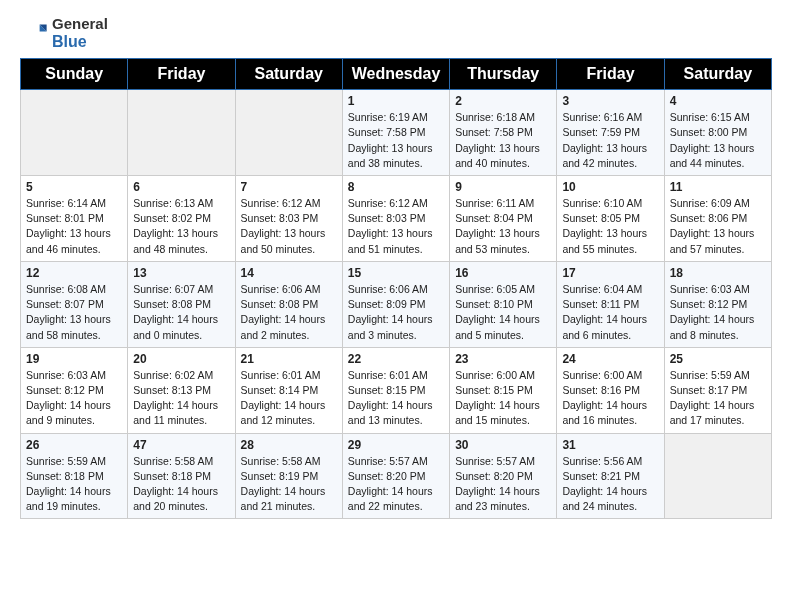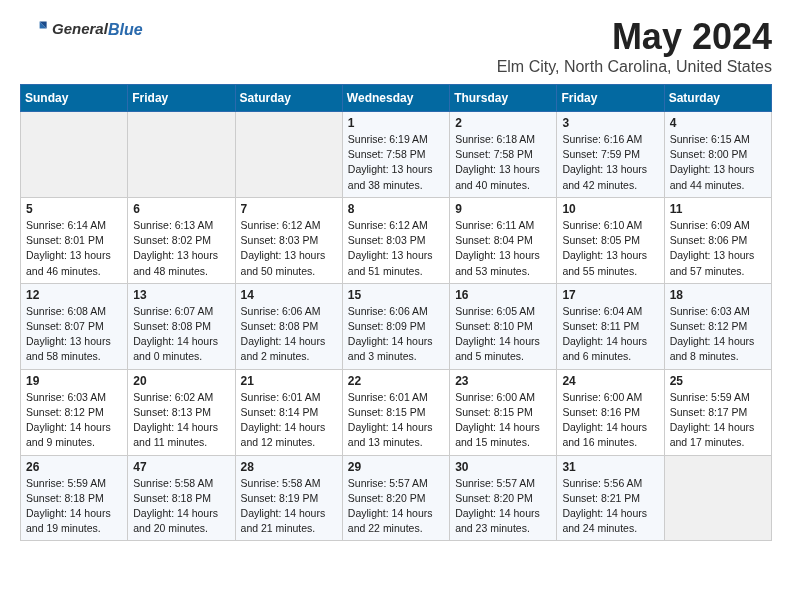--- a/index.html
+++ b/index.html
@@ -16,23 +16,22 @@
       align-items: flex-start;
       margin-bottom: 8px;
     }
     .logo {
       display: flex;
       align-items: center;
       gap: 4px;
     }
     .logo-text {
       display: flex;
-      flex-direction: row;
+      flex-direction: column;
       line-height: 1.1;
-      font-style: italic;
     }
     .logo-general {
       font-size: 15px;
       font-weight: bold;
       color: #333;
     }
     .logo-blue {
       font-size: 16px;
       font-weight: bold;
       color: #2a6aad;
@@ -52,26 +51,26 @@
     .subtitle {
       font-size: 16px;
       color: #444;
     }
     table {
       width: 100%;
       border-collapse: collapse;
       table-layout: fixed;
     }
     thead tr th {
-      background: #0369a1;
+      background: #000000;
       color: #fff;
-      font-size: 12px;
+      font-size: 16px;
       font-weight: bold;
       padding: 6px 4px;
-      text-align: left;
+      text-align: center;
       border: 1px solid #2a6aad;
     }
     tbody tr td {
       vertical-align: top;
       border: 1px solid #ccc;
       padding: 4px 5px;
       font-size: 10.5px;
       color: #222;
       min-height: 80px;
       background: #fff;
@@ -102,24 +101,20 @@
   <div class="logo">
     <svg class="logo-icon" viewBox="0 0 40 40">
       <polygon points="28,8 38,18 28,18" fill="#2a6aad"></polygon>
       <polygon points="28,8 38,8 38,18" fill="#1a4a8a"></polygon>
     </svg>
     <div class="logo-text">
       <span class="logo-general">General</span>
       <span class="logo-blue">Blue</span>
     </div>
   </div>
-  <div class="title-block">
-    <div class="main-title">May 2024</div>
-    <div class="subtitle">Elm City, North Carolina, United States</div>
-  </div>
 </div>
 
 <table>
   <thead>
     <tr>
     <th>Sunday</th>
         <th>Friday</th>
         <th>Saturday</th>
         <th>Wednesday</th>
         <th>Thursday</th>

